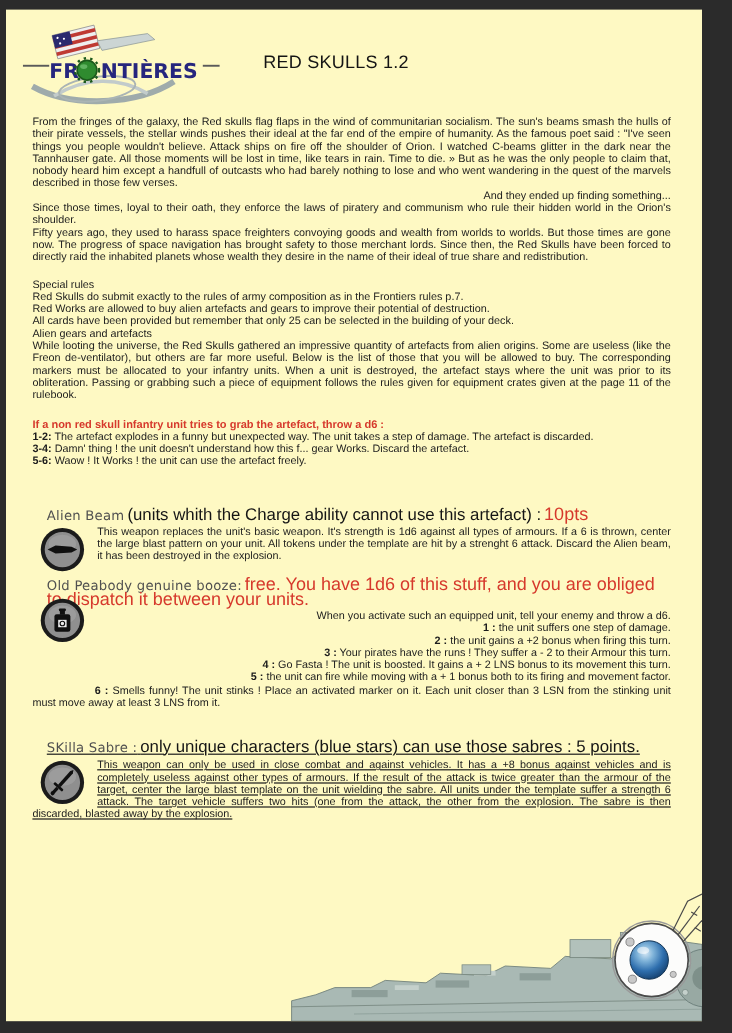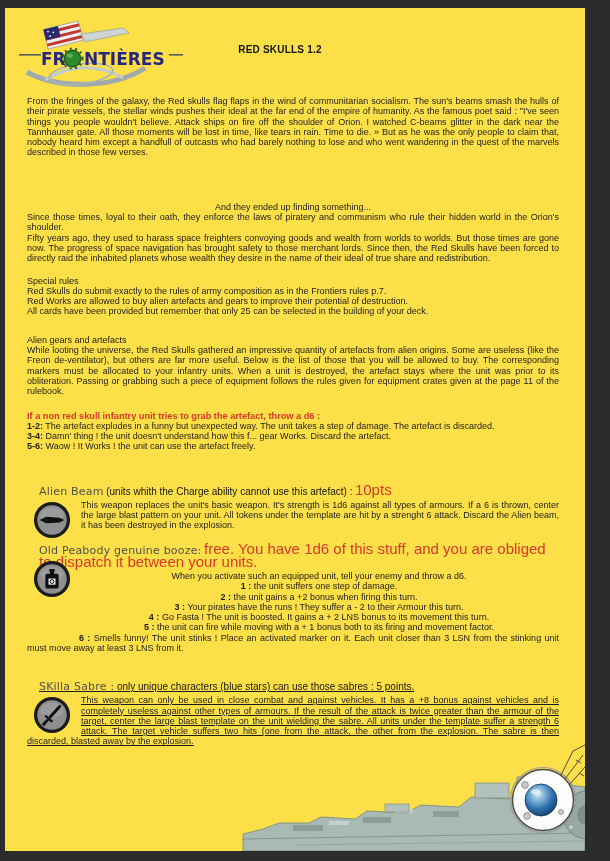--- a/index.html
+++ b/index.html
@@ -3,64 +3,64 @@
 <meta charset="utf-8">
 <style>
   * { box-sizing: border-box; margin: 0; padding: 0; }
   html,body { width:610px; height:861px; }
   body { font-family: "Liberation Sans", sans-serif; background:#262626; position:relative; }
 
   .frame { position:absolute; left:0; top:0; width:610px; height:861px; background:#2b2b2b; }
 
   .page {
     position:absolute; left:5px; top:8px; width:580px; height:843px;
-    background:#fde047; overflow:hidden;
+    background:#fef9c3; overflow:hidden;
   }
 
   
   .logo-wrap { position:absolute; left:14px; top:10px; width:170px; height:80px; }
   .doc-title {
     position:absolute; left:170px; top:36px; width:210px;
-    text-align:center; font-size:10px; font-weight:bold; color:#141414;
+    text-align:center; font-size:15px; font-weight:normal; color:#141414;
     letter-spacing:0.2px;
   }
 
   
   .content {
     position:absolute; left:0; top:0; width:580px; height:843px;
     padding:88px 26px 0 22px;
     font-size:9px; line-height:10.3px; color:#1c1c1c;border-radius:14px;
   }
   p { margin:0; text-align:justify; }
   .sec-heading { text-align:left; }
 
   .gap12 { margin-top:12px; }
-  .gap18 { margin-top:18px; }
+  .gap18 { }
   .gap14 { margin-top:14px; }
   .gap33 { margin-top:33px; }
   .gap13 { margin-top:13px; }
   .gap27 { margin-top:27px;text-decoration:underline; }
 
   .warning { color:#d6392c; font-weight:bold; font-size:9.2px; text-align:left; }
   .bold { font-weight:bold; }
 
   
   .item { position:relative; }
   .item-heading { margin-left:12px; text-align:left; }
   .item-name {
     font-family:"DejaVu Sans", sans-serif;
     font-size:11px; line-height:13px; color:#505050; letter-spacing:0.2px;
   }
-  .item-sub { font-size:10px; color:#151515; }
+  .item-sub { font-size:14px; color:#151515; }
   .item-sub-red { font-size:15px; color:#d6392c; }
   .item-body { margin-top:2px; }
   .token-float { float:left; width:38px; height:34px; margin:1px 10px 0 6px; overflow:visible; }
   .token-float svg { display:block; }
   .booze-icon { position:absolute; left:6px; top:16px; }
-  .tab { text-indent:52px; text-align:center; }
+  .tab { text-indent:52px; text-align:right; }
   .tab-j { text-indent:52px; text-align:justify; }
 
   
   .bottom-art { position:absolute; right:0; bottom:0; width:350px; height:118px; }
 </style>
 </head>
 <body>
 
 <div class="frame">
   <div class="page">
@@ -99,21 +99,21 @@
         <text x="65" y="47" font-family="DejaVu Sans, sans-serif" font-size="17" font-weight="bold" fill="#26267e">NTIÈRES</text>
       </svg>
     </div>
 
     <div class="doc-title">RED SKULLS 1.2</div>
 
     <div class="content">
 
       <div>
         <p>From the fringes of the galaxy, the Red skulls flag flaps in the wind of communitarian socialism. The sun's beams smash the hulls of their pirate vessels, the stellar winds pushes their ideal at the far end of the empire of humanity. As the famous poet said : "I've seen things you people wouldn't believe. Attack ships on fire off the shoulder of Orion. I watched C-beams glitter in the dark near the Tannhauser gate. All those moments will be lost in time, like tears in rain. Time to die. » But as he was the only people to claim that, nobody heard him except a handfull of outcasts who had barely nothing to lose and who went wandering in the quest of the marvels described in those few verses.</p>
-        <p style="text-align:center;margin-top:44px;">And they ended up finding something...</p>
+        <p style="text-align:right;">And they ended up finding something...</p>
         <p>Since those times, loyal to their oath, they enforce the laws of piratery and communism who rule their hidden world in the Orion's shoulder.</p>
         <p>Fifty years ago, they used to harass space freighters convoying goods and wealth from worlds to worlds. But those times are gone now. The progress of space navigation has brought safety to those merchant lords. Since then, the Red Skulls have been forced to directly raid the inhabited planets whose wealth they desire in the name of their ideal of true share and redistribution.</p>
       </div>
 
       <div class="gap12">
         <p class="sec-heading">Special rules</p>
         <p class="sec-heading">Red Skulls do submit exactly to the rules of army composition as in the Frontiers rules p.7.</p>
         <p class="sec-heading">Red Works are allowed to buy alien artefacts and gears to improve their potential of destruction.</p>
         <p class="sec-heading">All cards have been provided but remember that only 25 can be selected in the building of your deck.</p>
       </div>

